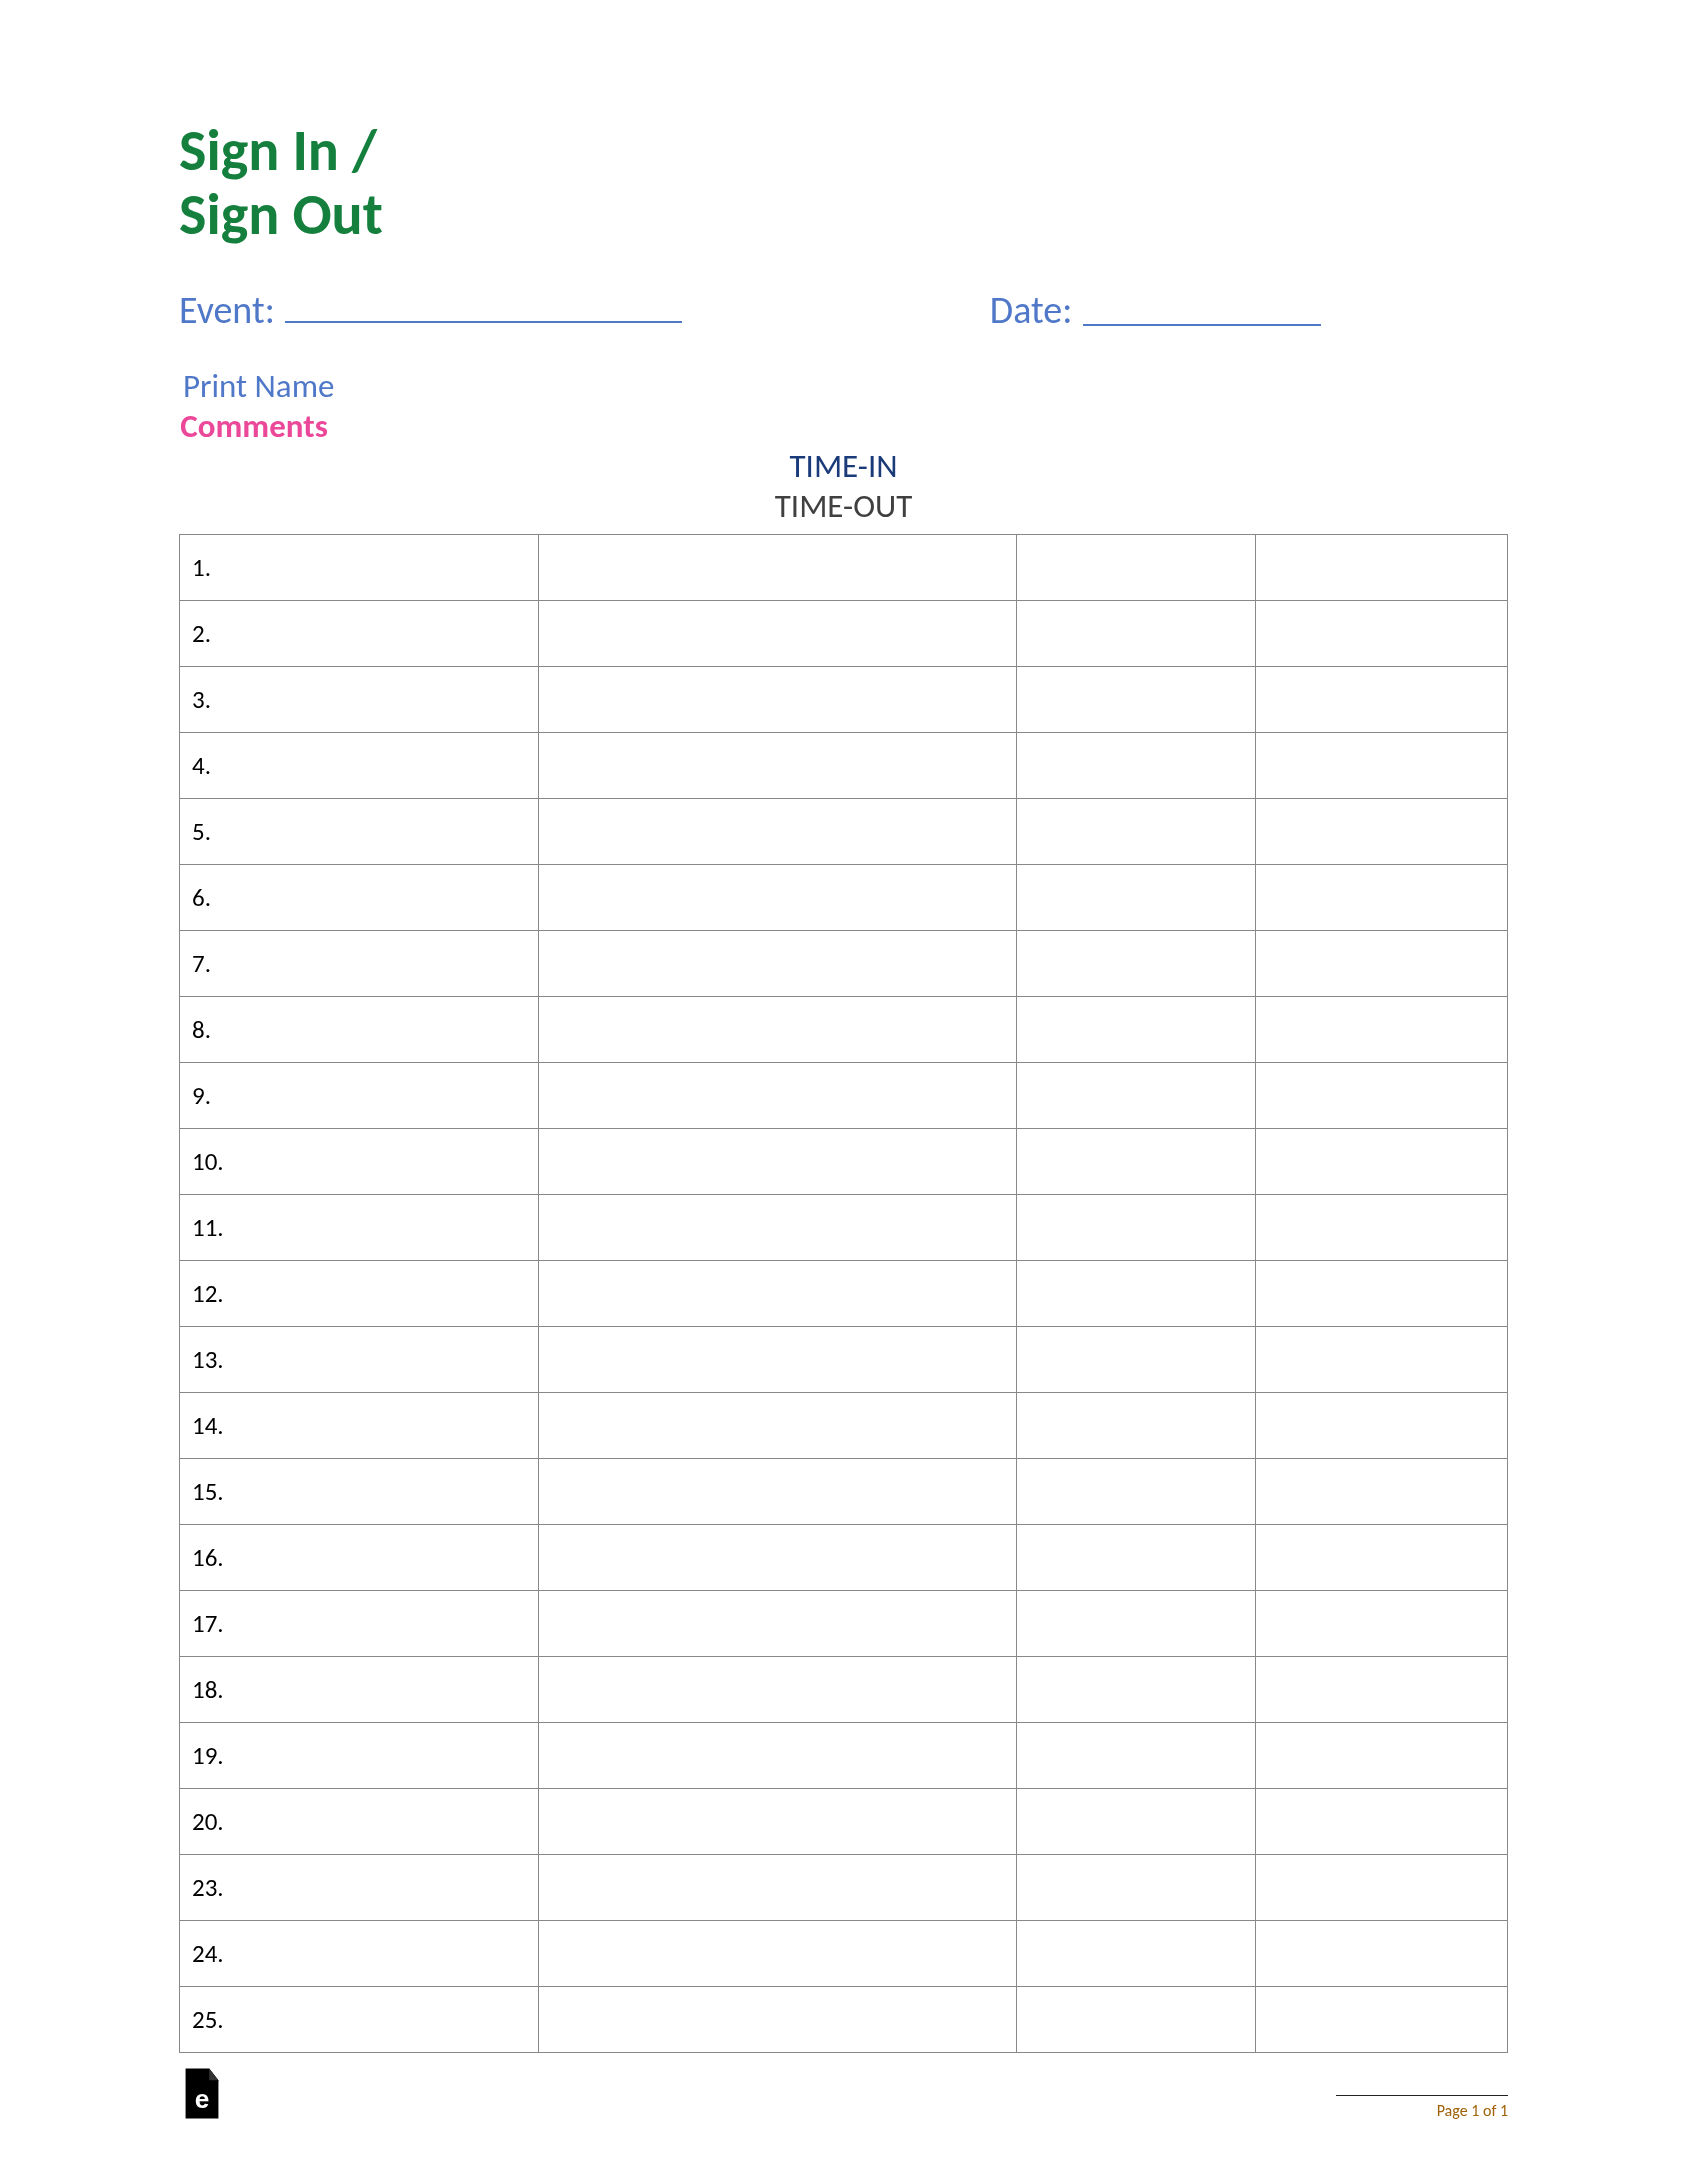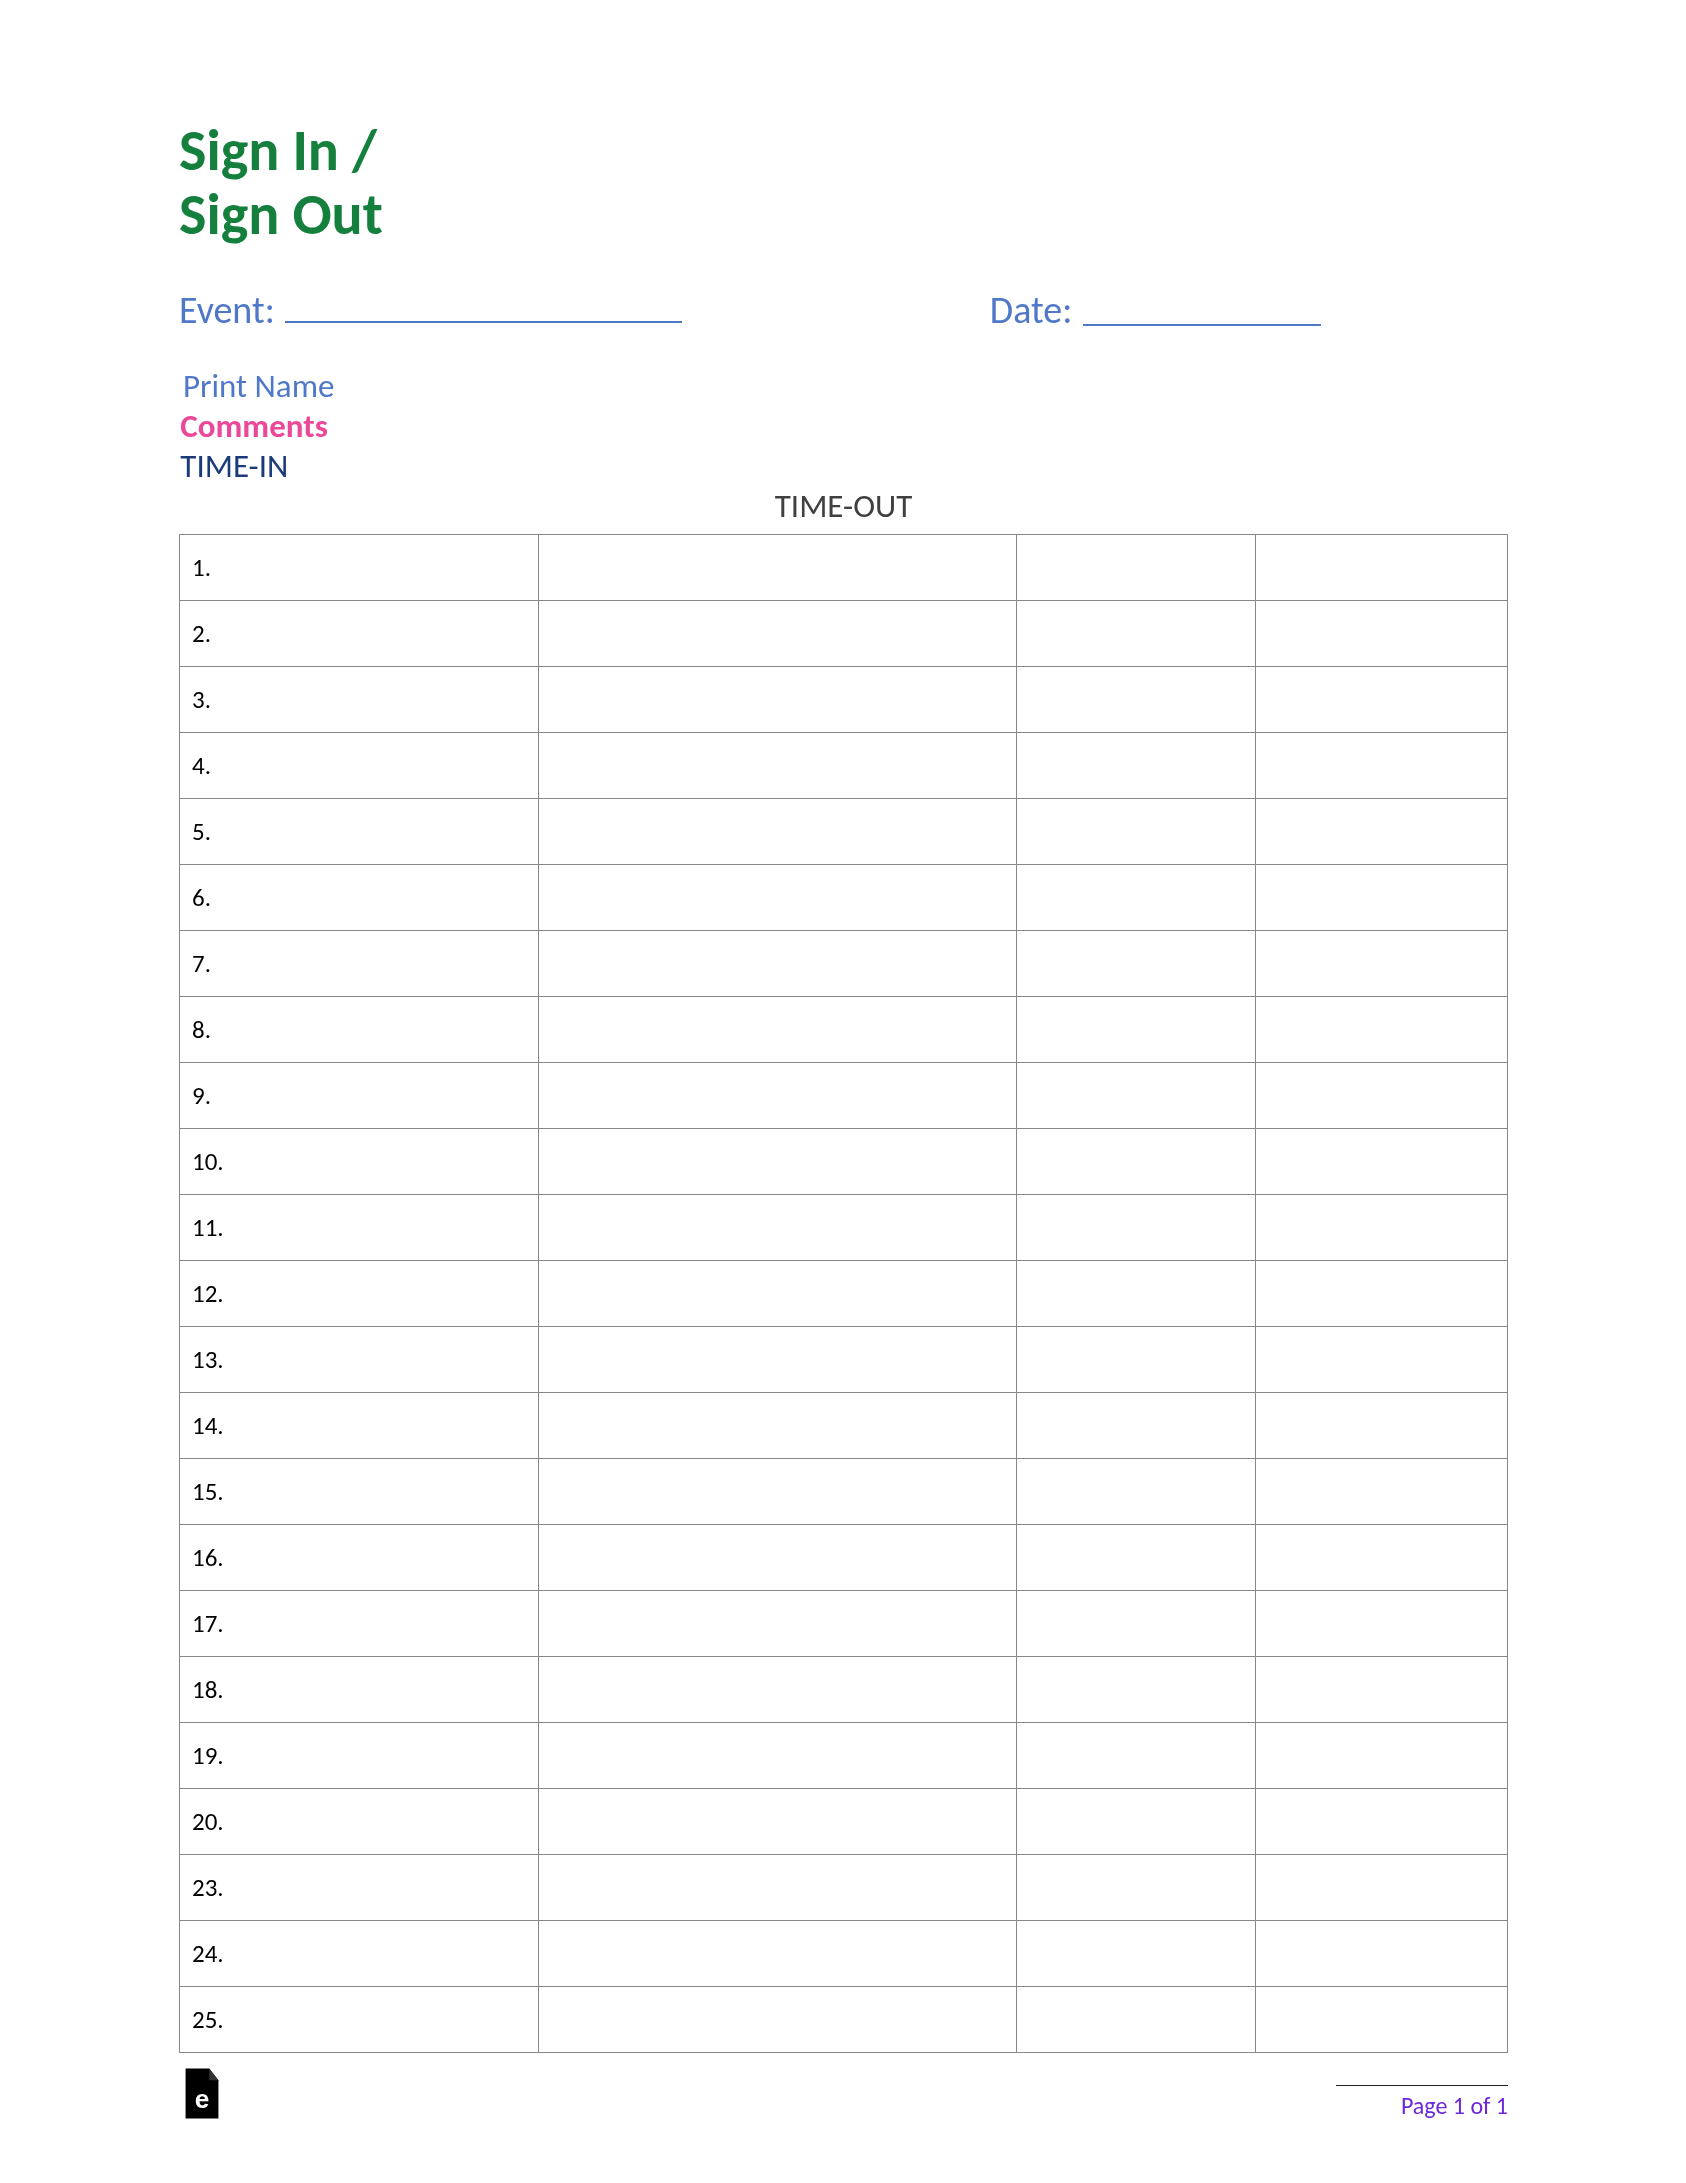--- a/index.html
+++ b/index.html
@@ -33,21 +33,21 @@
 
     .header-row {
       display: flex;
       margin-bottom: 8px;
       padding: 0 1.3px;
       flex-direction: column;
     }
     .header-row > div { font-size: 33px; }
     .hdr-name  { flex: 0 0 27%; color: #5078c8; font-weight: 400; padding-left: 2.6px; }
     .hdr-comm  { flex: 0 0 36%; color: #ec4899; font-weight: 700; }
-    .hdr-in    { flex: 0 0 18%; color: #1b3a7a; font-weight: 400; }
+    .hdr-in    { flex: 0 0 18%; color: #1b3a7a; font-weight: 400; text-align: center; }
     .hdr-out   { flex: 0 0 19%; color: #404040; font-weight: 400; text-align: center; }
 
     table.sheet {
       width: 100%;
       border-collapse: collapse;
       border: 1.3px solid #888;
     }
     table.sheet td {
       border: 0.7px solid #888;
       height: 66px;
@@ -61,21 +61,21 @@
     table.sheet td.c-in   { width: 18%; }
     table.sheet td.c-out  { width: 19%; }
 
     .footer {
       position: absolute;
       left: 179px; right: 179px; bottom: 63px;
       display: flex; justify-content: space-between; align-items: flex-end;
     }
     .footer svg { display: block; }
     .page-ind-wrap { border-top: 1.3px solid #222; width: 172px; text-align: right; padding-top: 5.3px; }
-    .page-ind { font-size: 24px; color: #6d28d9; margin-left: 28px; }
+    .page-ind { font-size: 16px; color: #a16207; margin-left: 28px; }
   </style>
 </head>
 <body>
 
 <div class="title">
   <div>Sign In /</div>
   <div>Sign Out</div>
 </div>
 
 <div class="meta-row">

